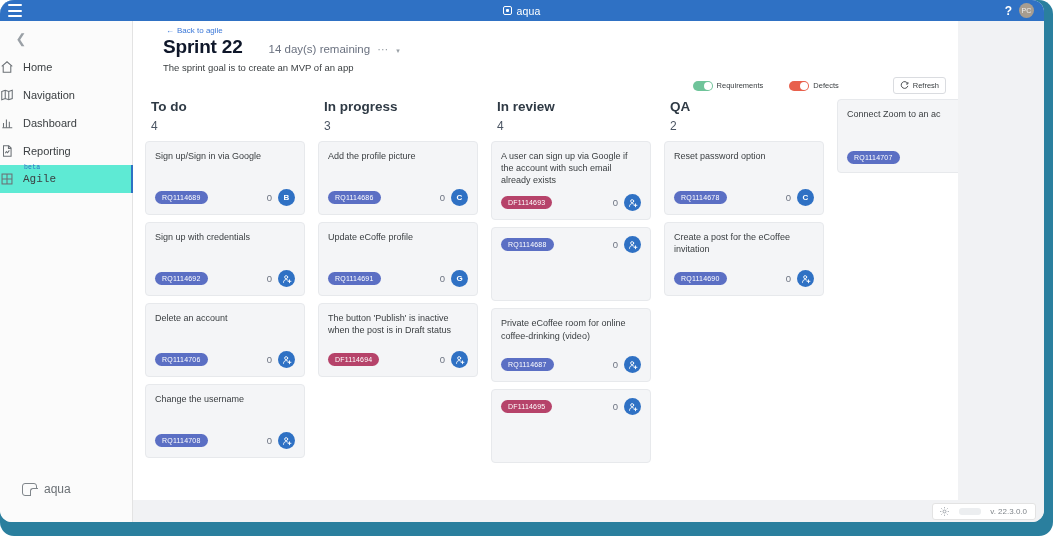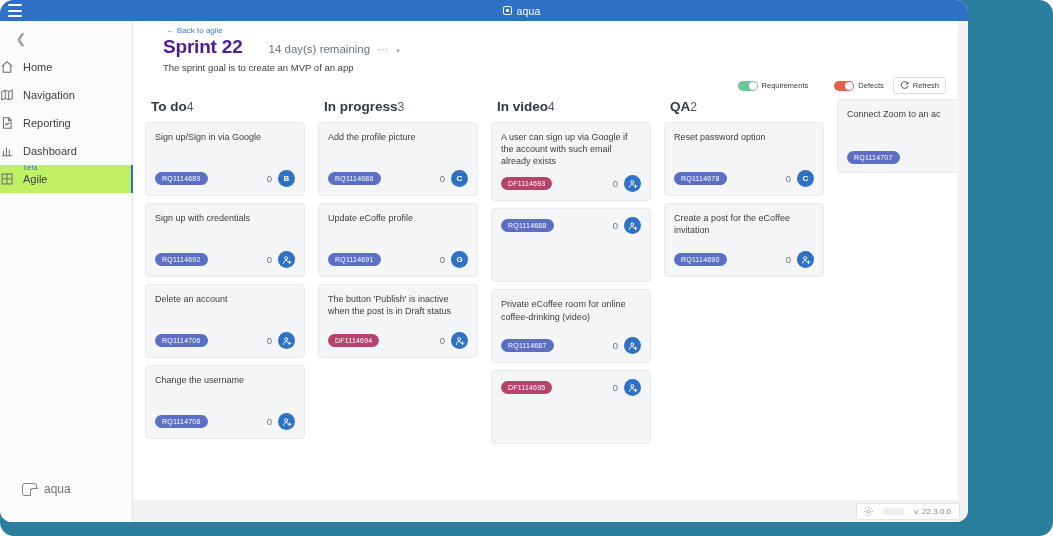--- a/index.html
+++ b/index.html
@@ -13,21 +13,21 @@
   
   #window-frame {
     position: absolute; left: 0; top: 0;
     width: 1053px; height: 536px;
     background: #2a7f9e;
     border-radius: 14px;
     overflow: hidden;
   }
   #window-inner {
     position: absolute; left: 0; top: 0;
-    width: 968px; height: 522px;
+    width: 1044px; height: 522px;
     background: #f1f2f4;
     border-radius: 12px 12px 12px 12px;
     overflow: hidden;
   }
 
   
   #topbar {
     position: absolute; left: 0; top: 0;
     width: 1044px; height: 21px;
     background: #2f71c4;
@@ -79,21 +79,21 @@
     width: 22px; height: 22px;
     display: flex; align-items: center; justify-content: center;
     color: #9aa0a6; font-size: 13px; cursor: pointer;
   }
   #nav-list { position: absolute; left: 0; top: 32px; width: 133px; }
   .nav-item {
     position: relative;
     height: 28px; display: flex; align-items: center;
     padding-left: 0; gap: 9px; cursor: pointer;
   }
-  .nav-item.active { background: #bef264; }
+  .nav-item.active { background: #5eead4; font-family: Liberation Mono, monospace; }
   .nav-item.active::before {
     content: ""; position: absolute; right: 0; top: 0; bottom: 0;
     width: 2px; background: #2f71c4;
   }
   .nav-icon { width: 14px; height: 14px; display: block; color: #6b7075; flex: 0 0 14px; }
   .nav-label { font-size: 11px; color: #3c4043; }
   .beta-tag {
     position: absolute; left: 24px; top: -1px;
     font-size: 6.5px; color: #2f71c4; letter-spacing: .2px;
   }
@@ -134,21 +134,21 @@
   
   #back-link {
     position: absolute; left: 33px; top: 5px;
     font-size: 8px; color: #3b78d8; cursor: pointer;
     display: flex; align-items: center; gap: 3px;
   }
   #sprint-title-row {
     position: absolute; left: 30px; top: 15px;
     display: flex; align-items: baseline; gap: 7px;
   }
-  #sprint-title { font-size: 19px; font-weight: bold; color: #4c1d95; letter-spacing: -.2px; }
+  #sprint-title { font-size: 19px; font-weight: bold; color: #0f172a; letter-spacing: -.2px; }
   #sprint-remaining { font-size: 11.5px; color: #6b7280; margin-left: 19px; }
   #sprint-ellipsis { font-size: 11px; color: #9aa0a6; letter-spacing: 1px; cursor: pointer; }
   #sprint-caret { font-size: 7px; color: #9aa0a6; cursor: pointer; }
   #sprint-goal {
     position: absolute; left: 30px; top: 41px;
     font-size: 9.5px; color: #3c4043;
   }
 
   
   #toolbar {
@@ -160,34 +160,34 @@
     width: 20px; height: 10px; border-radius: 6px; position: relative; cursor: pointer;
   }
   .switch .knob {
     position: absolute; right: 1px; top: 1px;
     width: 8px; height: 8px; border-radius: 50%; background: #ffffff;
   }
   .toggle-label { font-size: 7.5px; color: #3c4043; }
   #refresh-btn {
     display: flex; align-items: center; gap: 4px;
     border: 1px solid #dadce0; border-radius: 3px;
-    padding: 3px 6px; background: #fff; cursor: pointer;
+    padding: 3px 6px; background: #fff; cursor: pointer; margin-left: 45px;
   }
   #refresh-btn .rf-label { font-size: 7.5px; color: #3c4043; }
 
   
   #columns {
     position: absolute; left: 12px; top: 78px;
     width: 900px; height: 400px;
     display: flex; gap: 0;
   }
   .column { width: 173px; flex: 0 0 173px; }
   .col-head {
-    display: flex; align-items: baseline; 
-    padding-left: 6px; margin-bottom: 8px;
+    display: flex; align-items: baseline; gap: 5px;
+    padding-left: 6px; margin-bottom: 8px; flex-direction: column;
   }
   .col-name { font-size: 13.5px; font-weight: bold; color: #2f3a45; }
   .col-count { font-size: 12px; color: #4b5563; }
   .col-cards { display: flex; flex-direction: column; gap: 7px; padding-right: 13px; }
 
   .card {
     background: #f4f5f7;
     border: 1px solid #e7e9ec;
     border-radius: 4px;
     padding: 8px 9px 8px 9px;
@@ -266,35 +266,35 @@
         <svg class="nav-icon" viewBox="0 0 24 24" fill="none" stroke="currentColor" stroke-width="1.8">
           <path d="M3 6 L9 4 L15 6 L21 4 V18 L15 20 L9 18 L3 20 Z"></path>
               <path d="M9 4 V18"></path>
               <path d="M15 6 V20"></path>
         </svg>
         <span class="nav-label">Navigation</span>
       </div>
 
       <div class="nav-item">
         <svg class="nav-icon" viewBox="0 0 24 24" fill="none" stroke="currentColor" stroke-width="1.8">
-          <path d="M6 3 H15 L19 7 V21 H6 Z"></path>
-              <path d="M14.5 3.2 V7.5 H19"></path>
-              <path d="M9 16 L11 13 L13 15 L16 11"></path>
-        </svg>
-        <span class="nav-label">Reporting</span>
-      </div>
-
-      <div class="nav-item">
-        <svg class="nav-icon" viewBox="0 0 24 24" fill="none" stroke="currentColor" stroke-width="1.8">
           <path d="M4 20 H21"></path>
               <path d="M6 20 V12"></path>
               <path d="M11 20 V6"></path>
               <path d="M16 20 V10"></path>
         </svg>
         <span class="nav-label">Dashboard</span>
+      </div>
+
+      <div class="nav-item">
+        <svg class="nav-icon" viewBox="0 0 24 24" fill="none" stroke="currentColor" stroke-width="1.8">
+          <path d="M6 3 H15 L19 7 V21 H6 Z"></path>
+              <path d="M14.5 3.2 V7.5 H19"></path>
+              <path d="M9 16 L11 13 L13 15 L16 11"></path>
+        </svg>
+        <span class="nav-label">Reporting</span>
       </div>
 
       <div class="nav-item active">
         <span class="beta-tag">beta</span>
         <svg class="nav-icon" viewBox="0 0 24 24" fill="none" stroke="currentColor" stroke-width="1.8">
           <rect x="3.5" y="3.5" width="17" height="17"></rect>
               <path d="M3.5 12 H20.5"></path>
               <path d="M12 3.5 V20.5"></path>
         </svg>
         <span class="nav-label">Agile</span>
@@ -441,21 +441,21 @@
                       <path d="M3.6 20 C3.6 15.8 6.5 13.4 10 13.4 C12 13.4 13.7 14.2 14.8 15.5"></path>
                       <path d="M18 14 V21 M14.5 17.5 H21.5"></path>
                     </svg>
                   </span>
                 </div>
               </div>
             </div>
           </div>
           <div class="column">
             <div class="col-head">
-              <span class="col-name">In video</span>
+              <span class="col-name">In review</span>
               <span class="col-count">4</span>
             </div>
             <div class="col-cards">
               <div class="card">
                 <div class="card-title">A user can sign up via Google if the account with such email already exists</div>
                 <div class="card-foot">
                   <span class="badge df">DF1114693</span>
                   <span class="card-count">0</span>
                   <span class="assignee">
                     <svg viewBox="0 0 24 24" fill="none" stroke="#ffffff" stroke-width="2.2" stroke-linecap="round">

